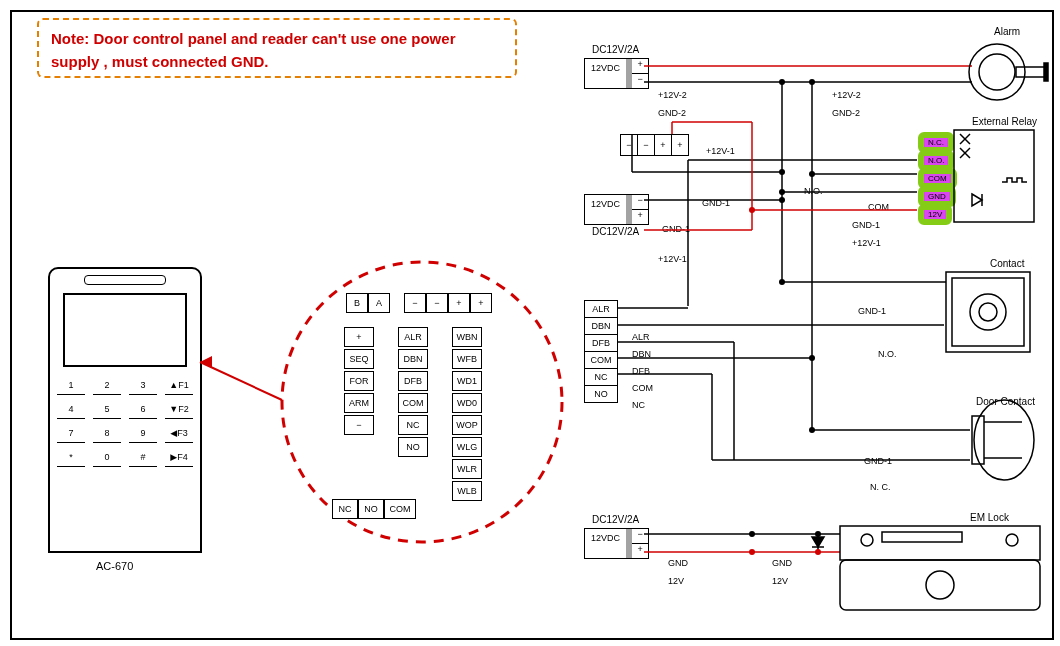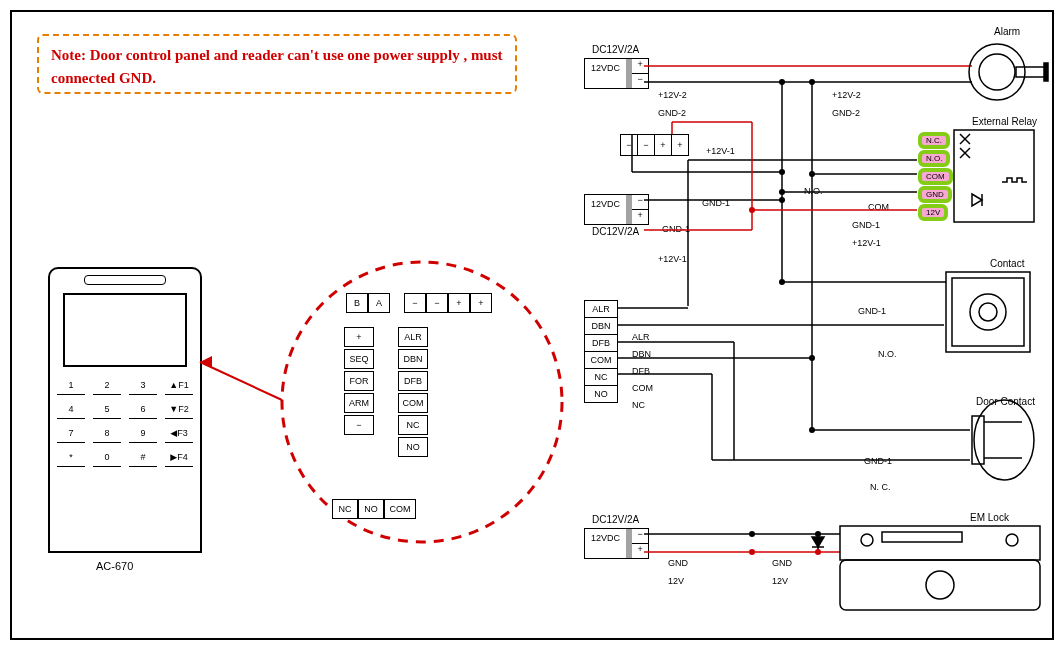--- a/index.html
+++ b/index.html
@@ -13,28 +13,27 @@
 .diagram-frame {
   position: relative;
   width: 1040px;
   height: 626px;
   border: 2px solid #000;
   background: #fff;
 }
 .note-box {
   position: absolute;
   left: 25px;
-  top: 22px;
+  top: 6px;
   width: 480px;
   height: 60px;
   border: 2px dashed #e67e00;
   border-radius: 6px;
   padding: 8px 12px;
   box-sizing: border-box;
-  font-family: Liberation Serif, serif;
 }
 .note-text {
   color: #d00000;
   font-size: 15px;
   font-weight: bold;
   line-height: 1.5;
 }
 .device {
   position: absolute;
   left: 36px;
@@ -142,25 +141,25 @@
   width: 1040px;
   height: 626px;
   pointer-events: none;
 }
 .sec-label {
   position: absolute;
   font-size: 10px;
 }
 .relay-label {
   position: absolute;
-  border: 4px solid #84cc16;
+  border: 6px solid #84cc16;
   border-radius: 6px;
   font-size: 8px;
   padding: 0 4px;
-  background: #f9a8d4;
+  background: #d946ef;
 }
 </style>
 </head>
 <body>
 
 <div class="diagram-frame">
 
   <div class="note-box">
     <div class="note-text">Note:  Door control panel and  reader can't use one power supply , must connected GND.</div>
   </div>
@@ -219,20 +218,30 @@
 
     <div class="pin-grid pin-col" style="left:116px;top:64px">
       <div class="pin-cell">ALR</div>
       <div class="pin-cell">DBN</div>
       <div class="pin-cell">DFB</div>
       <div class="pin-cell">COM</div>
       <div class="pin-cell">NC</div>
       <div class="pin-cell">NO</div>
     </div>
 
+    <div class="pin-grid pin-col" style="left:170px;top:64px">
+      <div class="pin-cell">WBN</div>
+      <div class="pin-cell">WFB</div>
+      <div class="pin-cell">WD1</div>
+      <div class="pin-cell">WD0</div>
+      <div class="pin-cell">WOP</div>
+      <div class="pin-cell">WLG</div>
+      <div class="pin-cell">WLR</div>
+      <div class="pin-cell">WLB</div>
+    </div>
 
     <div class="pin-grid pin-row" style="left:50px;top:236px">
       <div class="pin-cell" style="width:24px">NC</div>
       <div class="pin-cell" style="width:24px">NO</div>
       <div class="pin-cell" style="width:30px">COM</div>
     </div>
   </div>
 
   <div class="sec-label" style="left:580px;top:32px">DC12V/2A</div>
   <div class="ps-block" style="left:572px;top:46px;display:flex">

